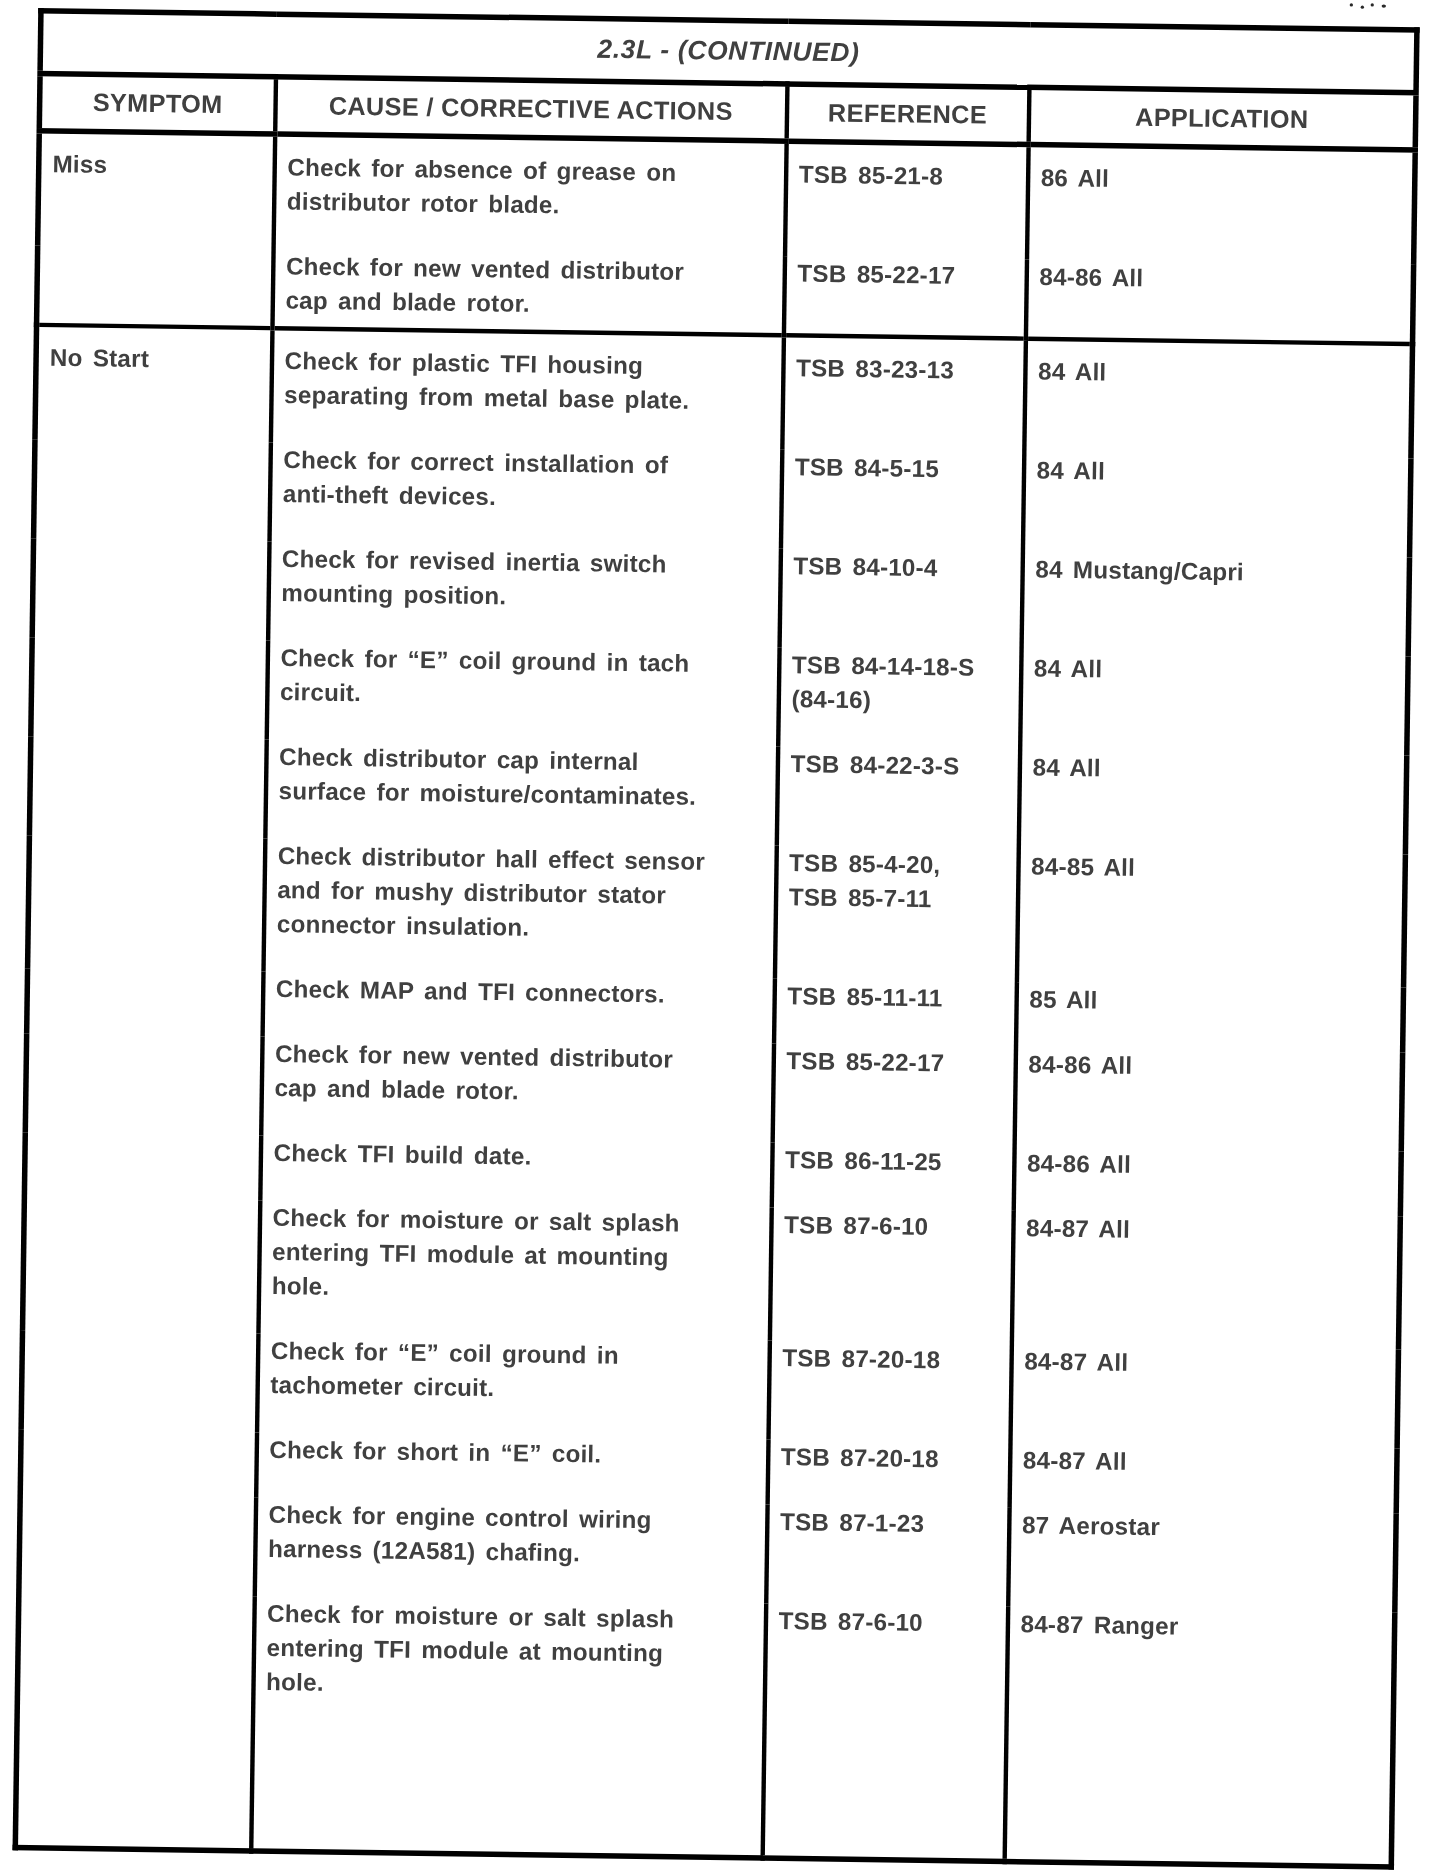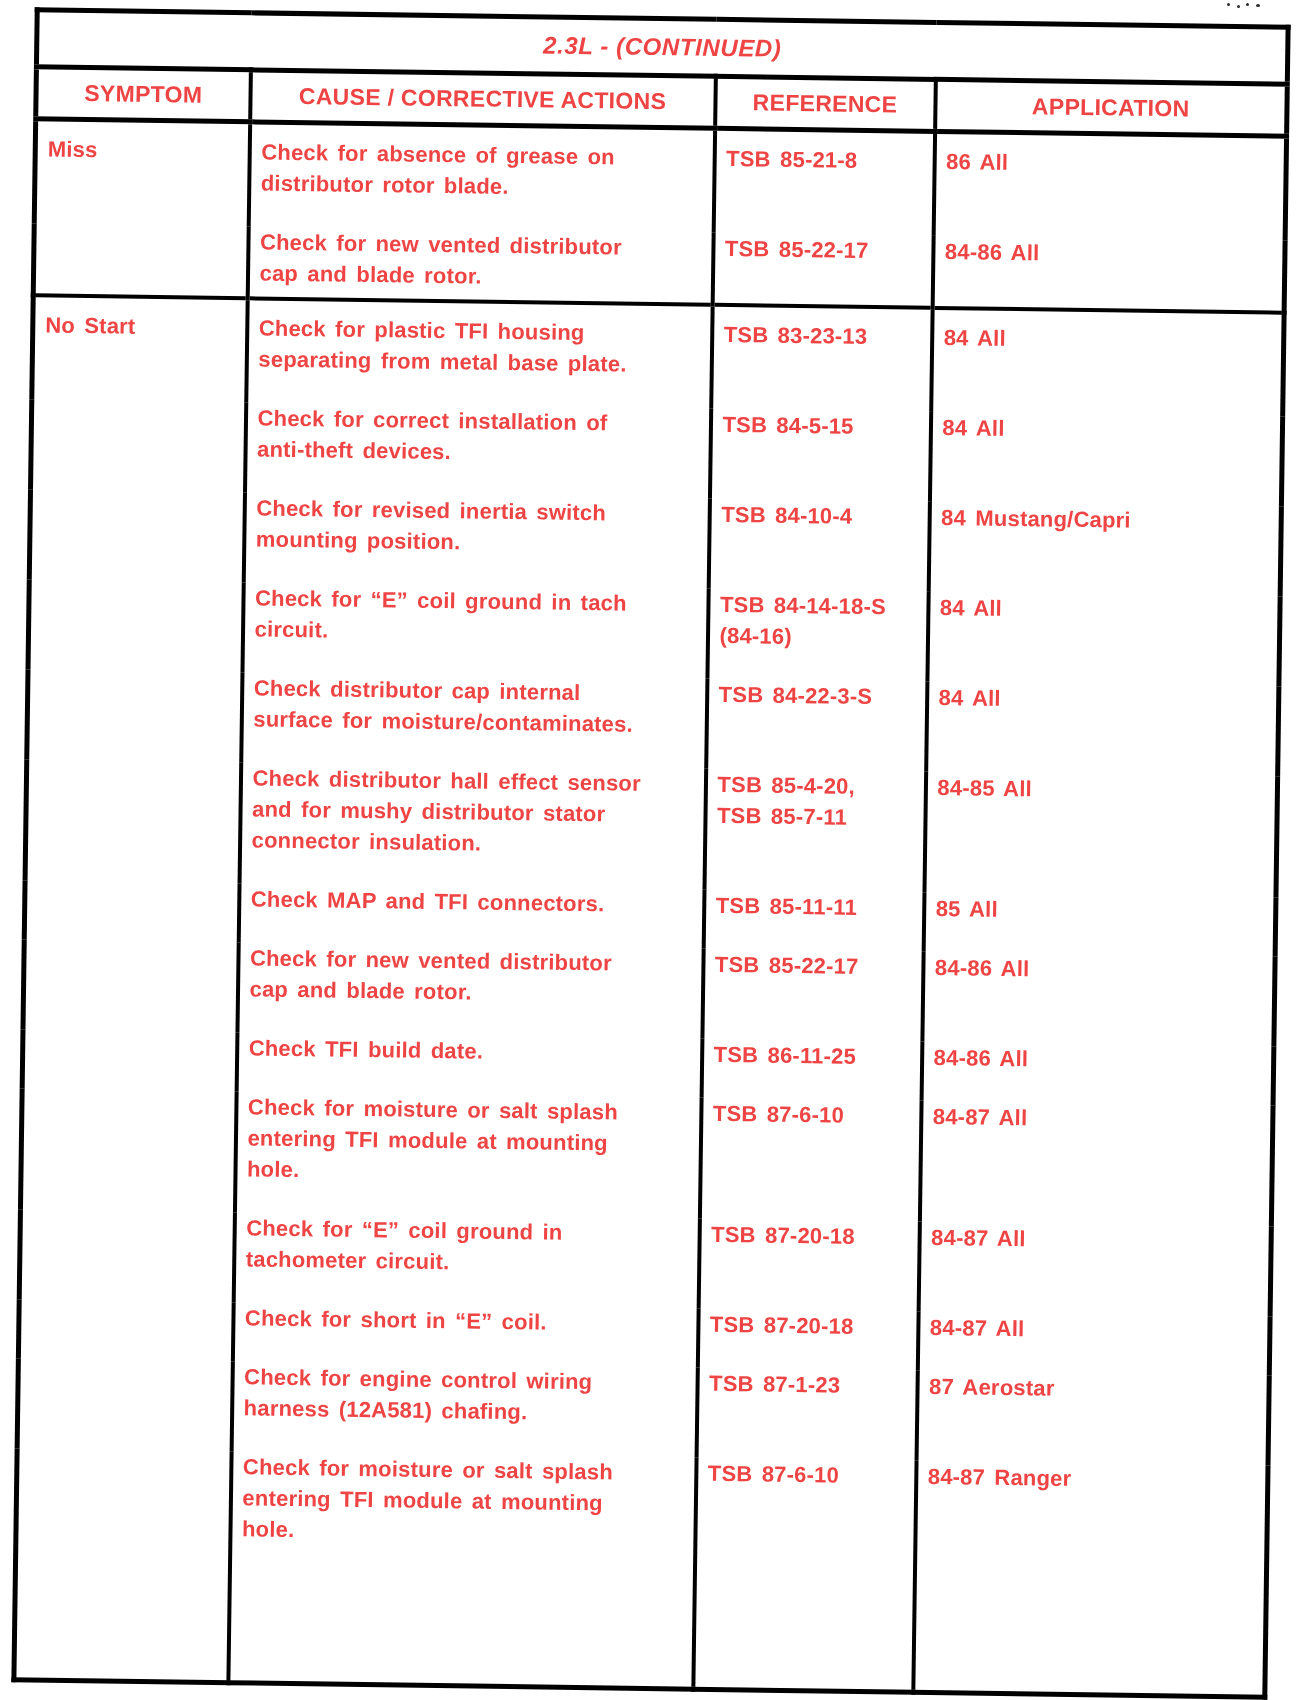--- a/index.html
+++ b/index.html
@@ -3,21 +3,21 @@
 <meta charset="utf-8">
 <style>
   html, body { margin: 0; padding: 0; background: #ffffff; }
   .page {
     position: relative;
     width: 1312px;
     height: 1700px;
     background: #ffffff;
     overflow: hidden;
     font-family: "Liberation Sans", sans-serif;
-    color: #ef4444;
+    color: #404040;
   }
   table.tsb-table {
     position: absolute;
     left: 23px;
     top: 16px;
     width: 1251px;
     border-collapse: collapse;
     table-layout: fixed;
     border: 5px solid #000000;
     transform: rotate(0.8deg);

